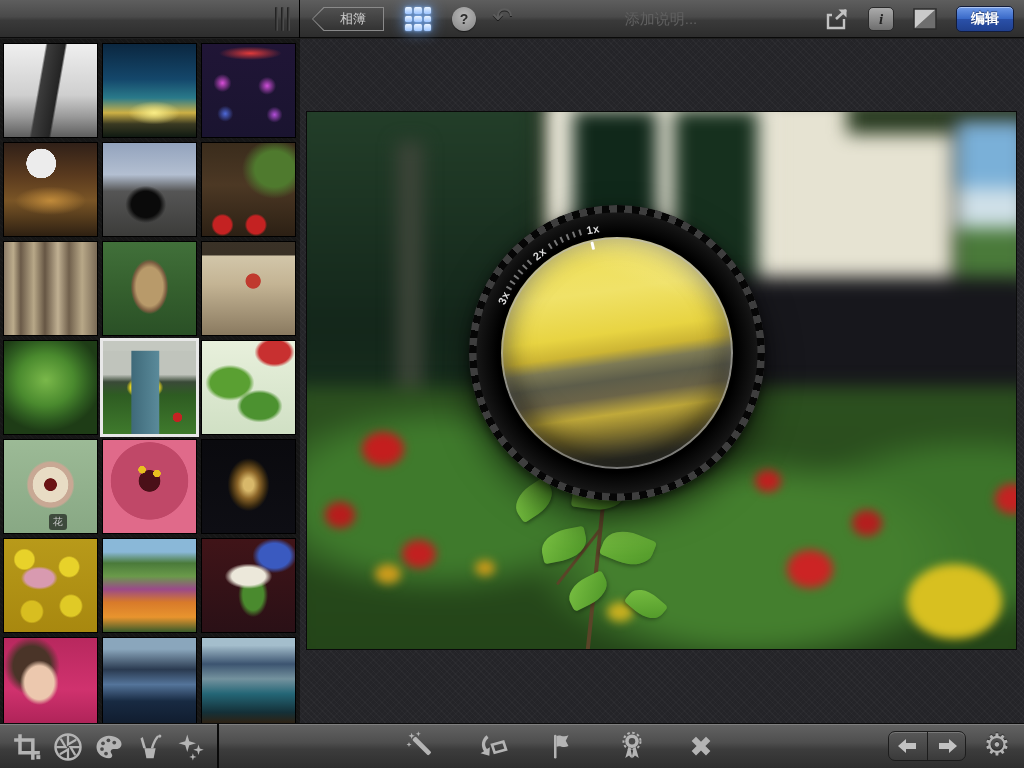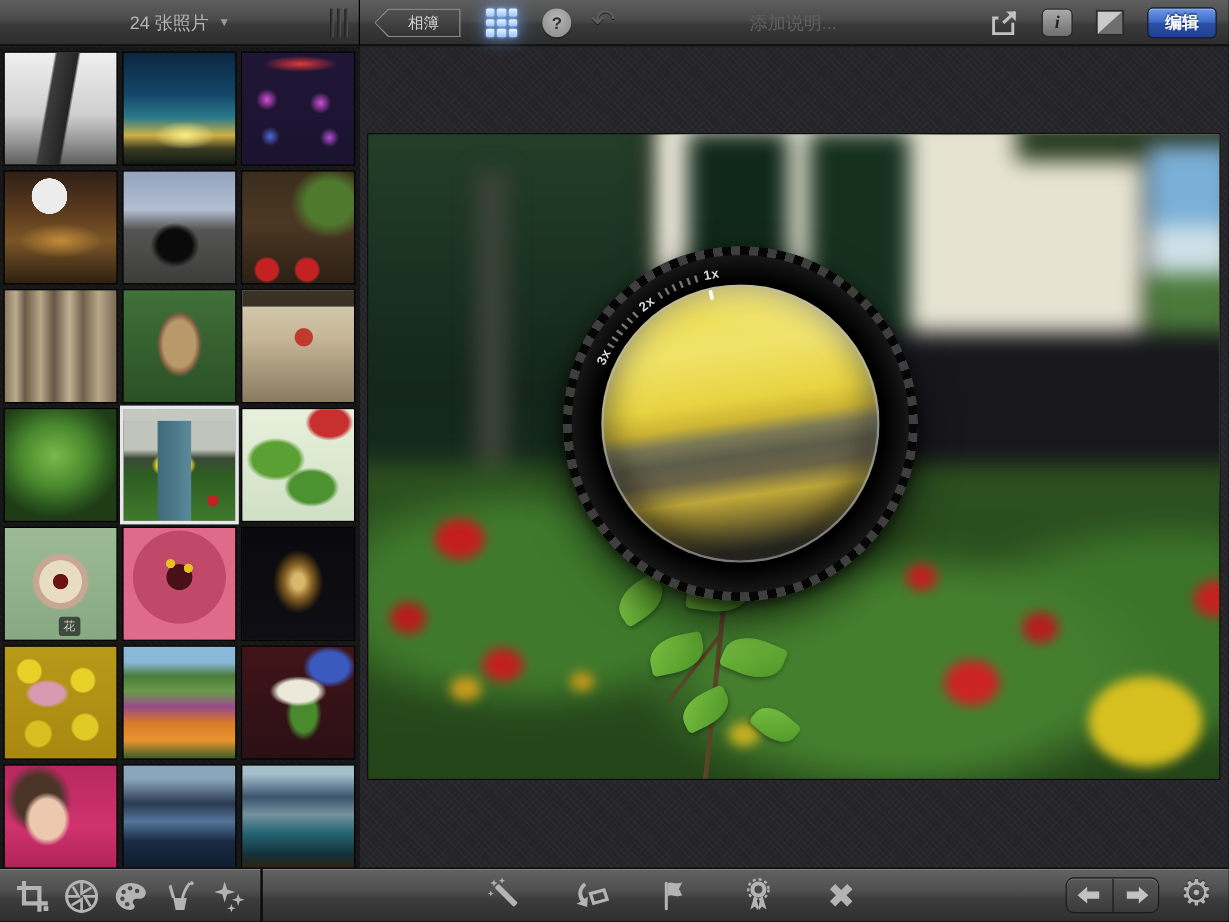--- a/index.html
+++ b/index.html
@@ -218,24 +218,20 @@
   .gear-btn { position:absolute; left:980px; top:4px; }
   .gear-btn .glyph { font-size:30px; }
 </style>
 </head>
 <body>
 
 <div class="app">
 
   <header class="topbar">
     <div class="topbar-left">
-      <div class="photo-count">
-        <span>24 张照片</span>
-        <span class="caret">▼</span>
-      </div>
       <div class="grip">
           <i></i>
           <i></i>
           <i></i>
         </div>
     </div>
     <div class="topbar-main">
       <div class="back-btn">
         <div class="inner">
             <span>相簿</span>

